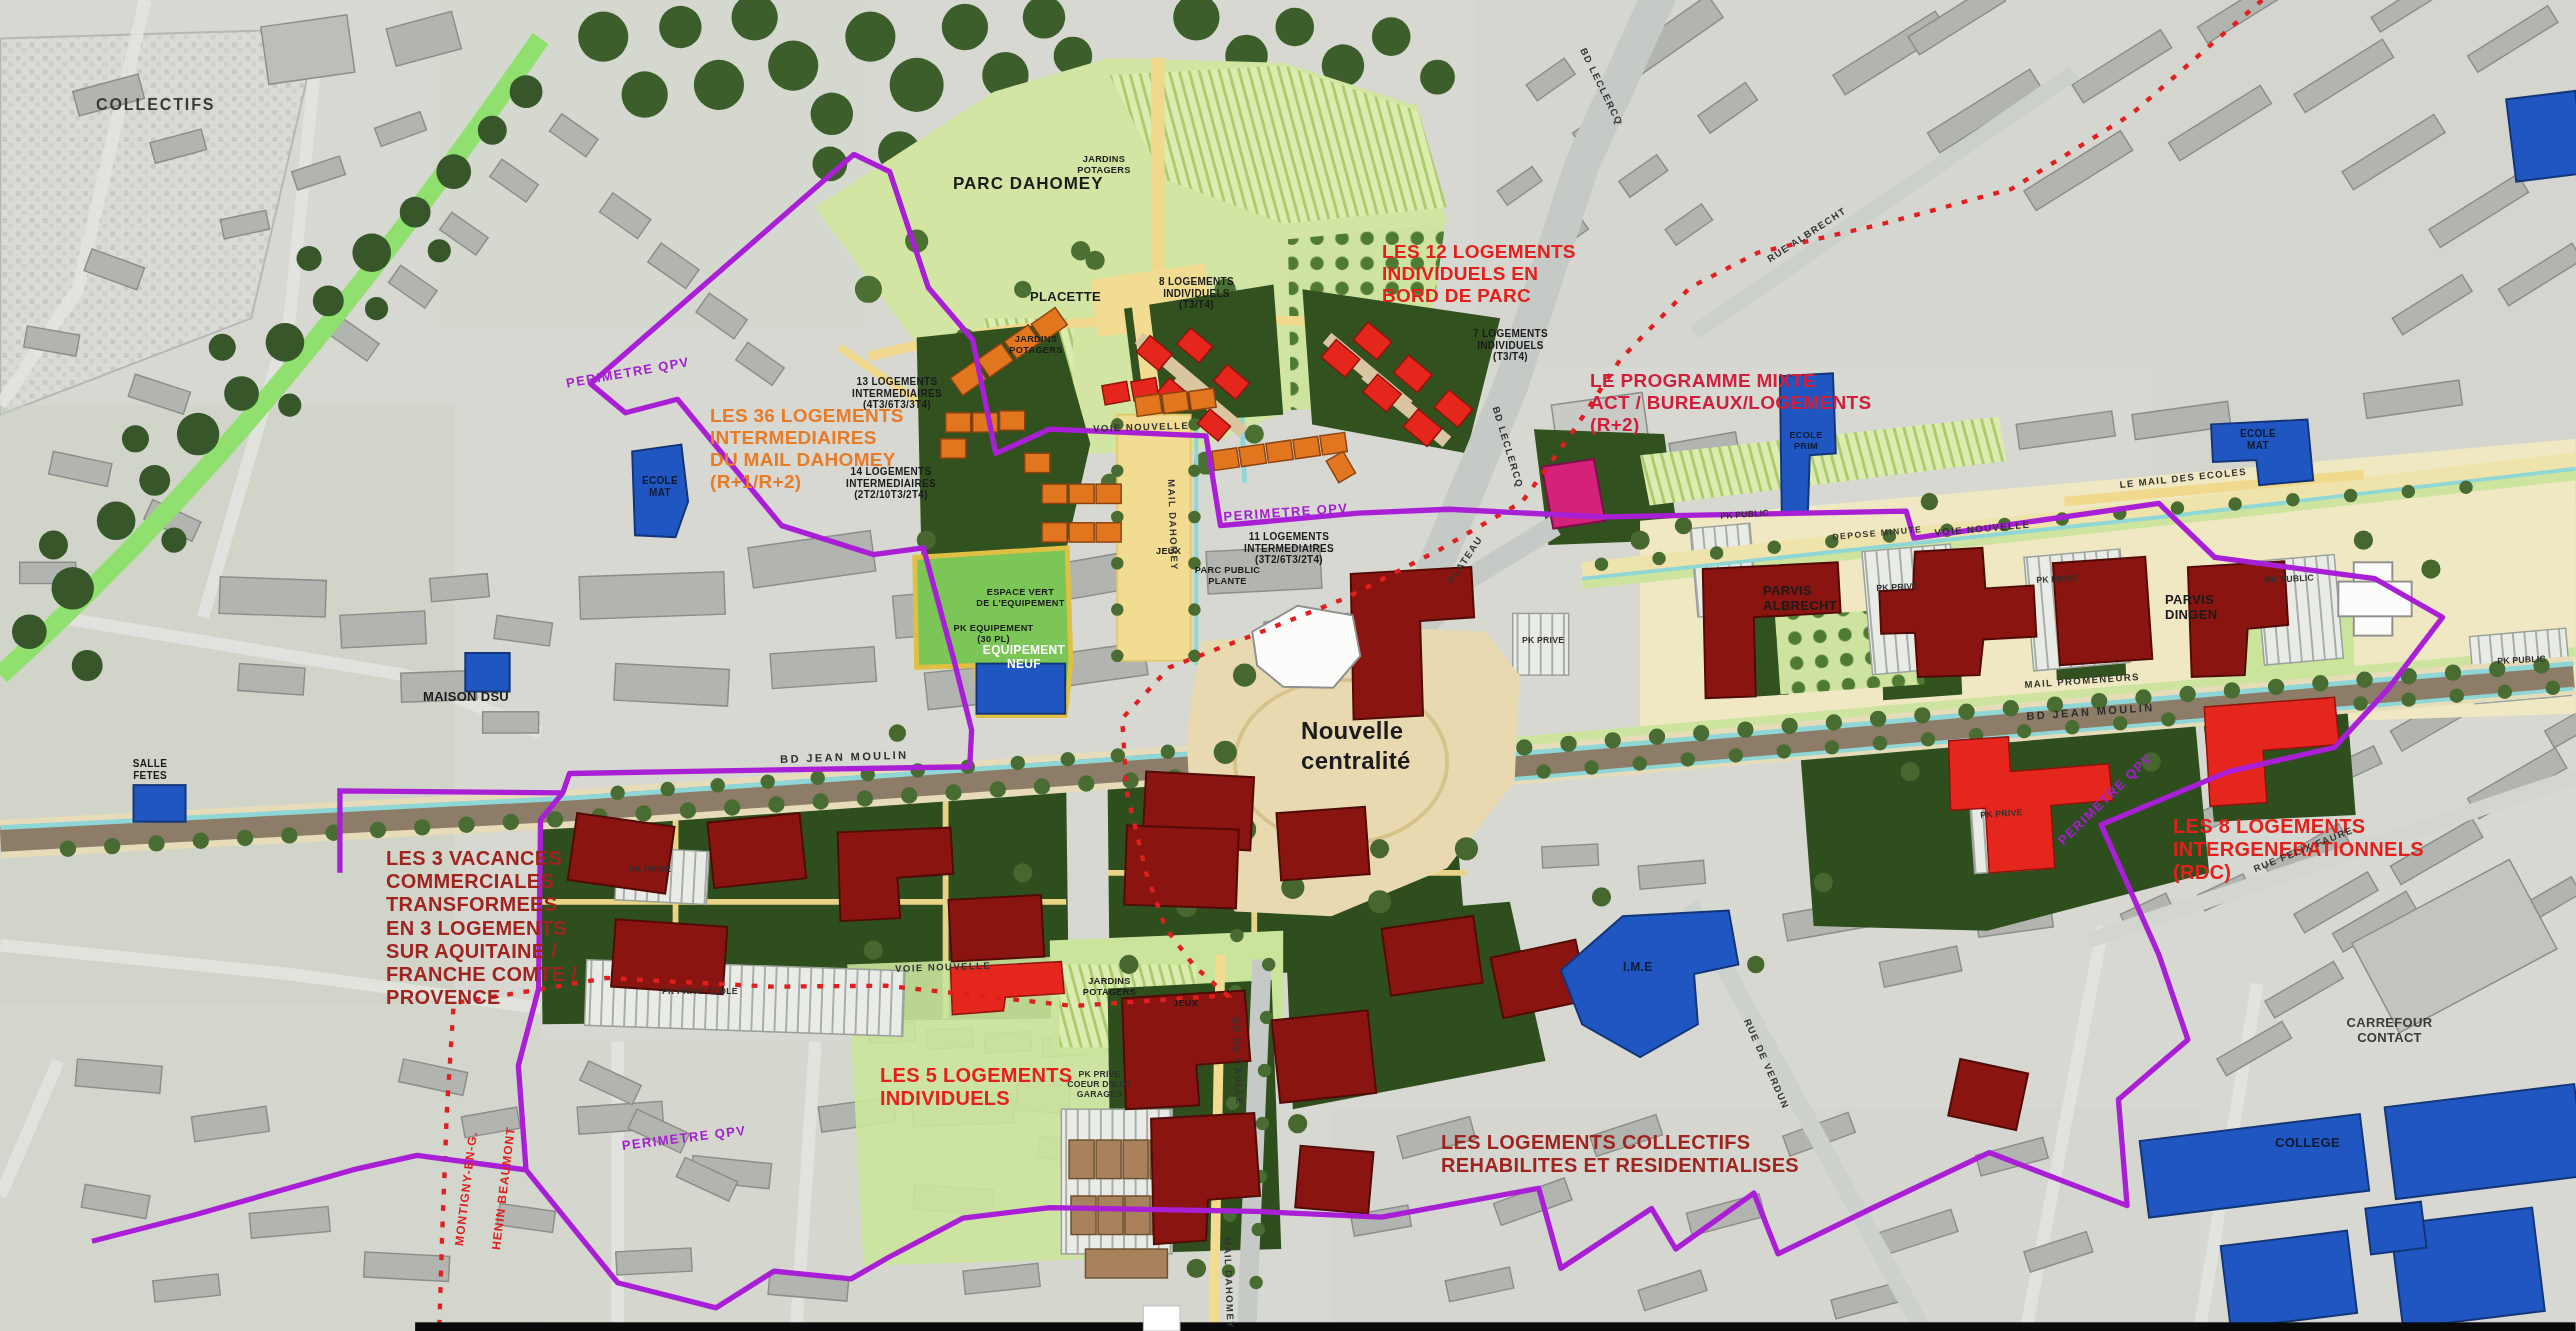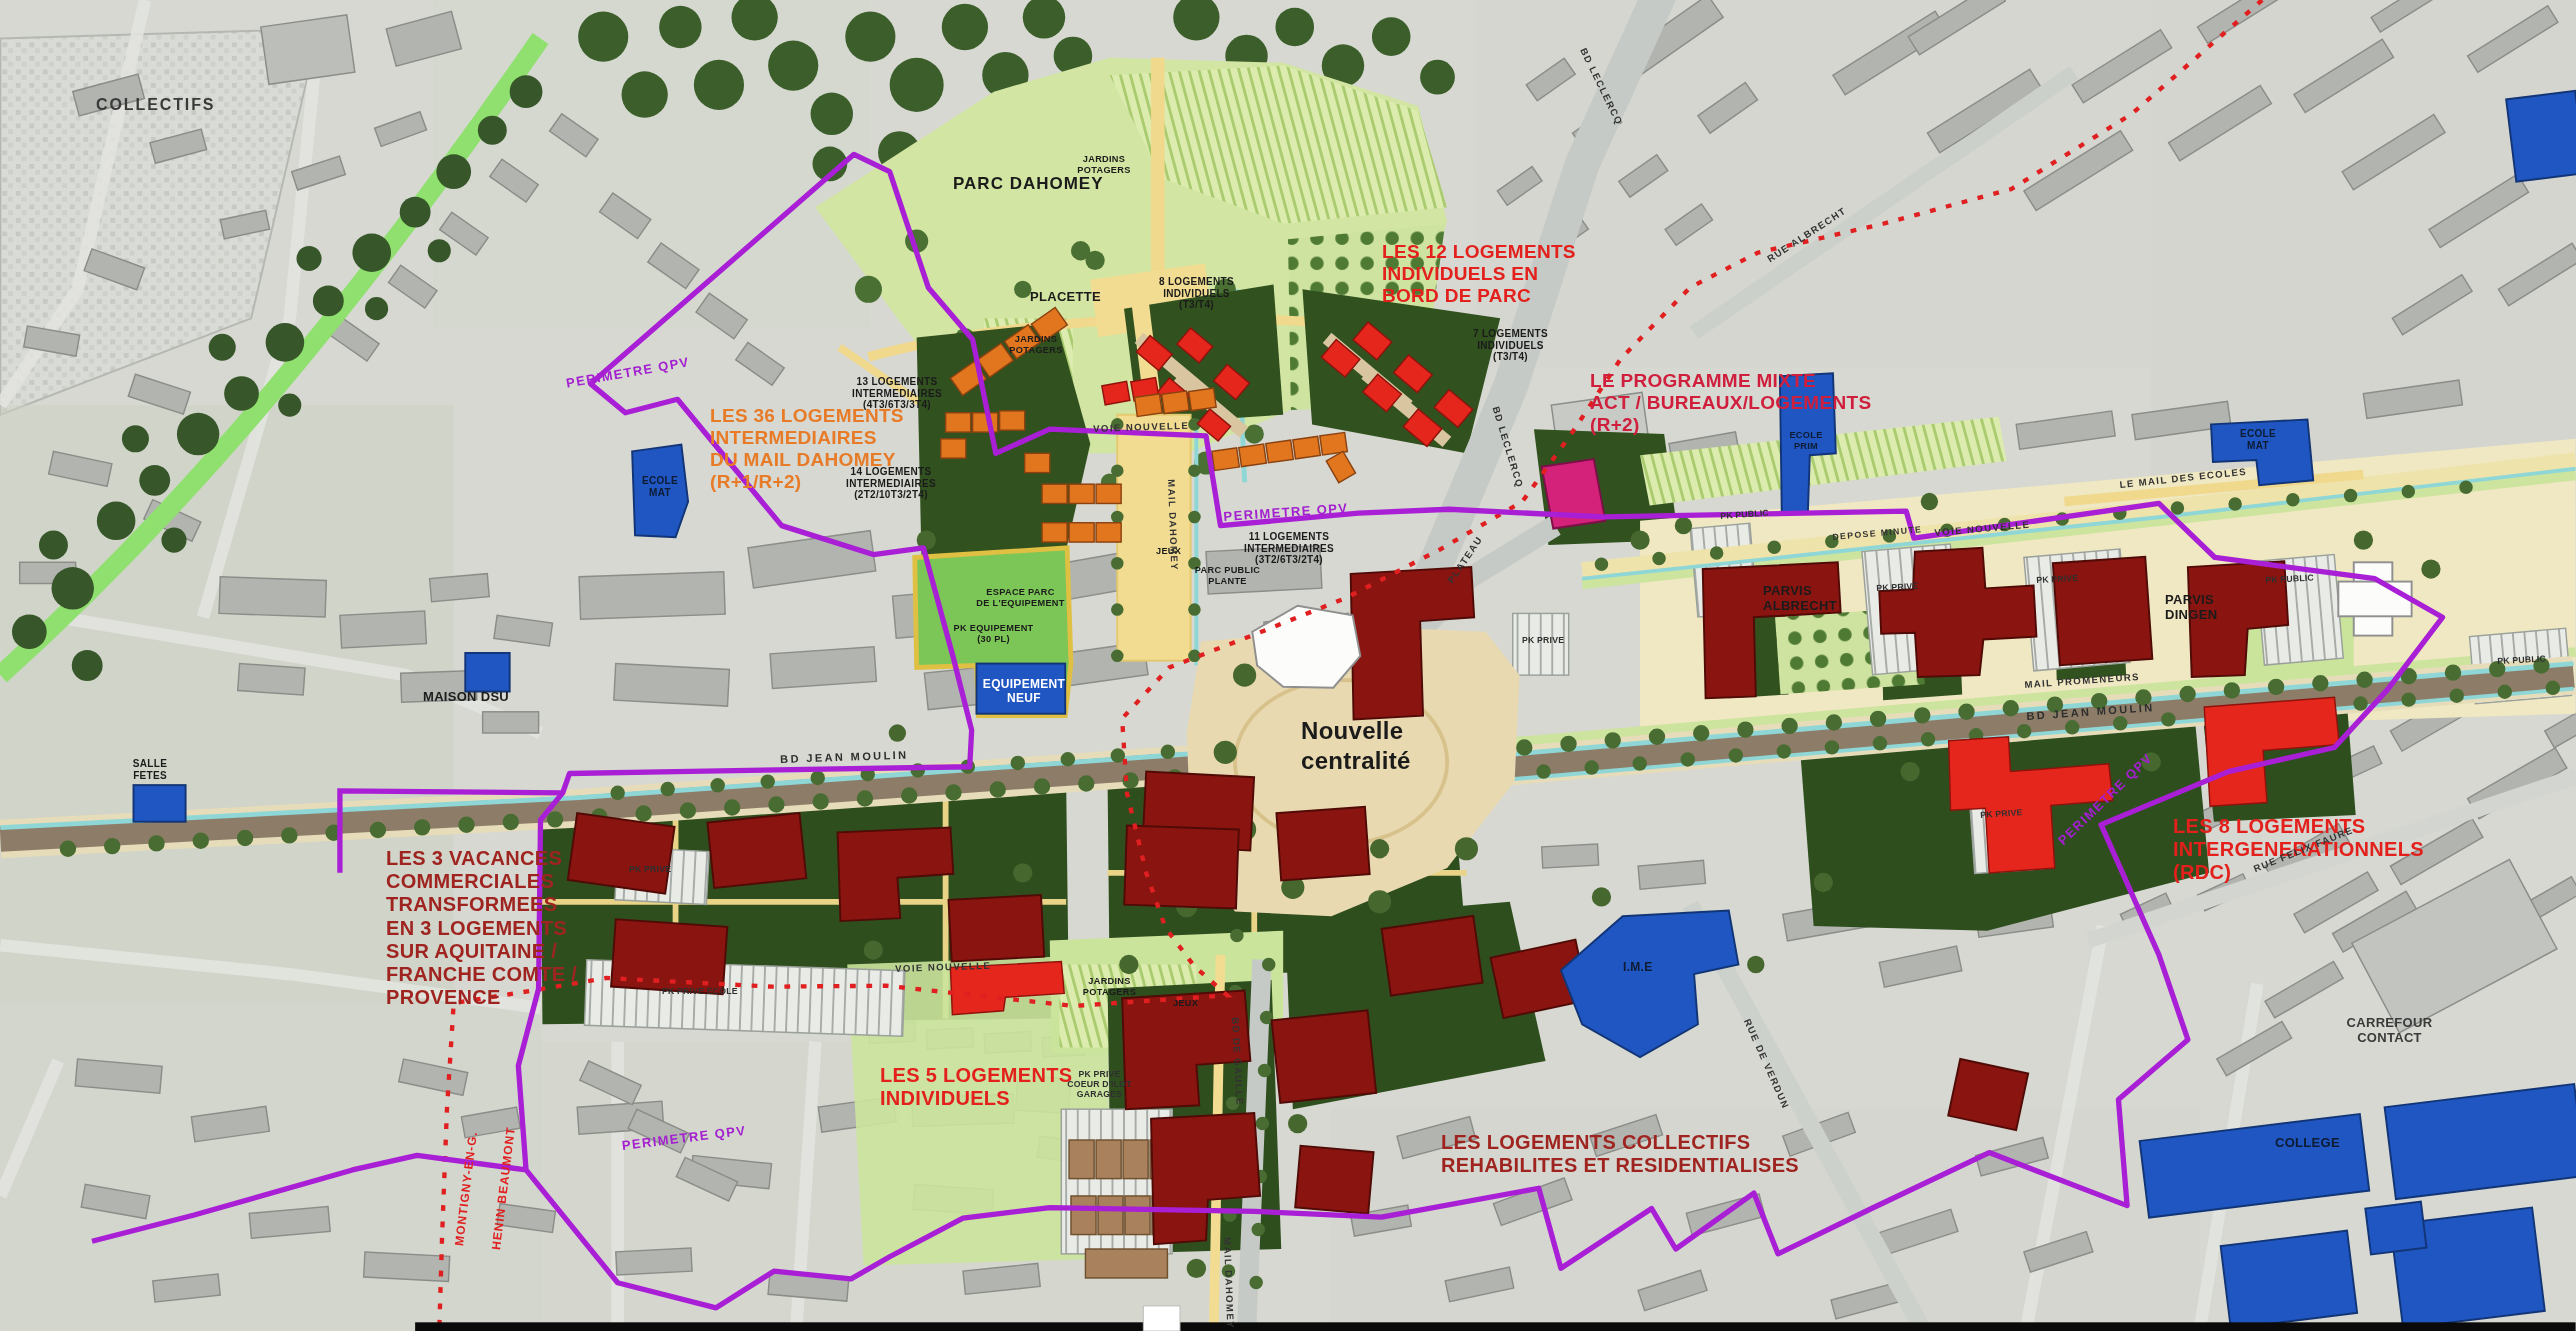--- a/index.html
+++ b/index.html
@@ -570,32 +570,32 @@
 centralité</div>
 <div class="lbl t15" style="left:423px;top:689px">MAISON DSU</div>
 <div class="lbl t10 c" style="left:125px;top:758px;width:50px">SALLE
 FETES</div>
 <div class="lbl t10 c nvy" style="left:635px;top:475px;width:50px">ECOLE
 MAT</div>
 <div class="lbl t9 c nvy" style="left:1781px;top:430px;width:50px">ECOLE
 PRIM</div>
 <div class="lbl t10 c nvy" style="left:2231px;top:428px;width:54px">ECOLE
 MAT</div>
-<div class="lbl t12 c wht" style="left:978px;top:678px;width:92px">EQUIPEMENT
+<div class="lbl t12 c wht" style="left:978px;top:644px;width:92px">EQUIPEMENT
 NEUF</div>
 <div class="lbl t12 nvy" style="left:1623px;top:961px">I.M.E</div>
 <div class="lbl t13 nvy" style="left:2275px;top:1135px">COLLEGE</div>
 <div class="lbl t13 c gry" style="left:2343px;top:1015px;width:93px">CARREFOUR
 CONTACT</div>
 <div class="lbl t13" style="left:1763px;top:583px">PARVIS
 ALBRECHT</div>
 <div class="lbl t13" style="left:2165px;top:592px">PARVIS
 DINGEN</div>
 
-<div class="lbl t9 c" style="left:974px;top:587px;width:93px">ESPACE PARC
+<div class="lbl t9 c" style="left:974px;top:587px;width:93px">ESPACE VERT
 DE L'EQUIPEMENT</div>
 <div class="lbl t9 c" style="left:949px;top:623px;width:89px">PK EQUIPEMENT
 (30 PL)</div>
 <div class="lbl t9 c" style="left:1191px;top:565px;width:73px">PARC PUBLIC
 PLANTE</div>
 <div class="lbl t9" style="left:1156px;top:546px">JEUX</div>
 <div class="lbl t9" style="left:1173px;top:998px">JEUX</div>
 
 <div class="lbl rd" style="left:780px;top:753px;transform:rotate(-2deg)">BD JEAN MOULIN</div>
 <div class="lbl rd" style="left:2026px;top:710px;transform:rotate(-4deg)">BD JEAN MOULIN</div>

